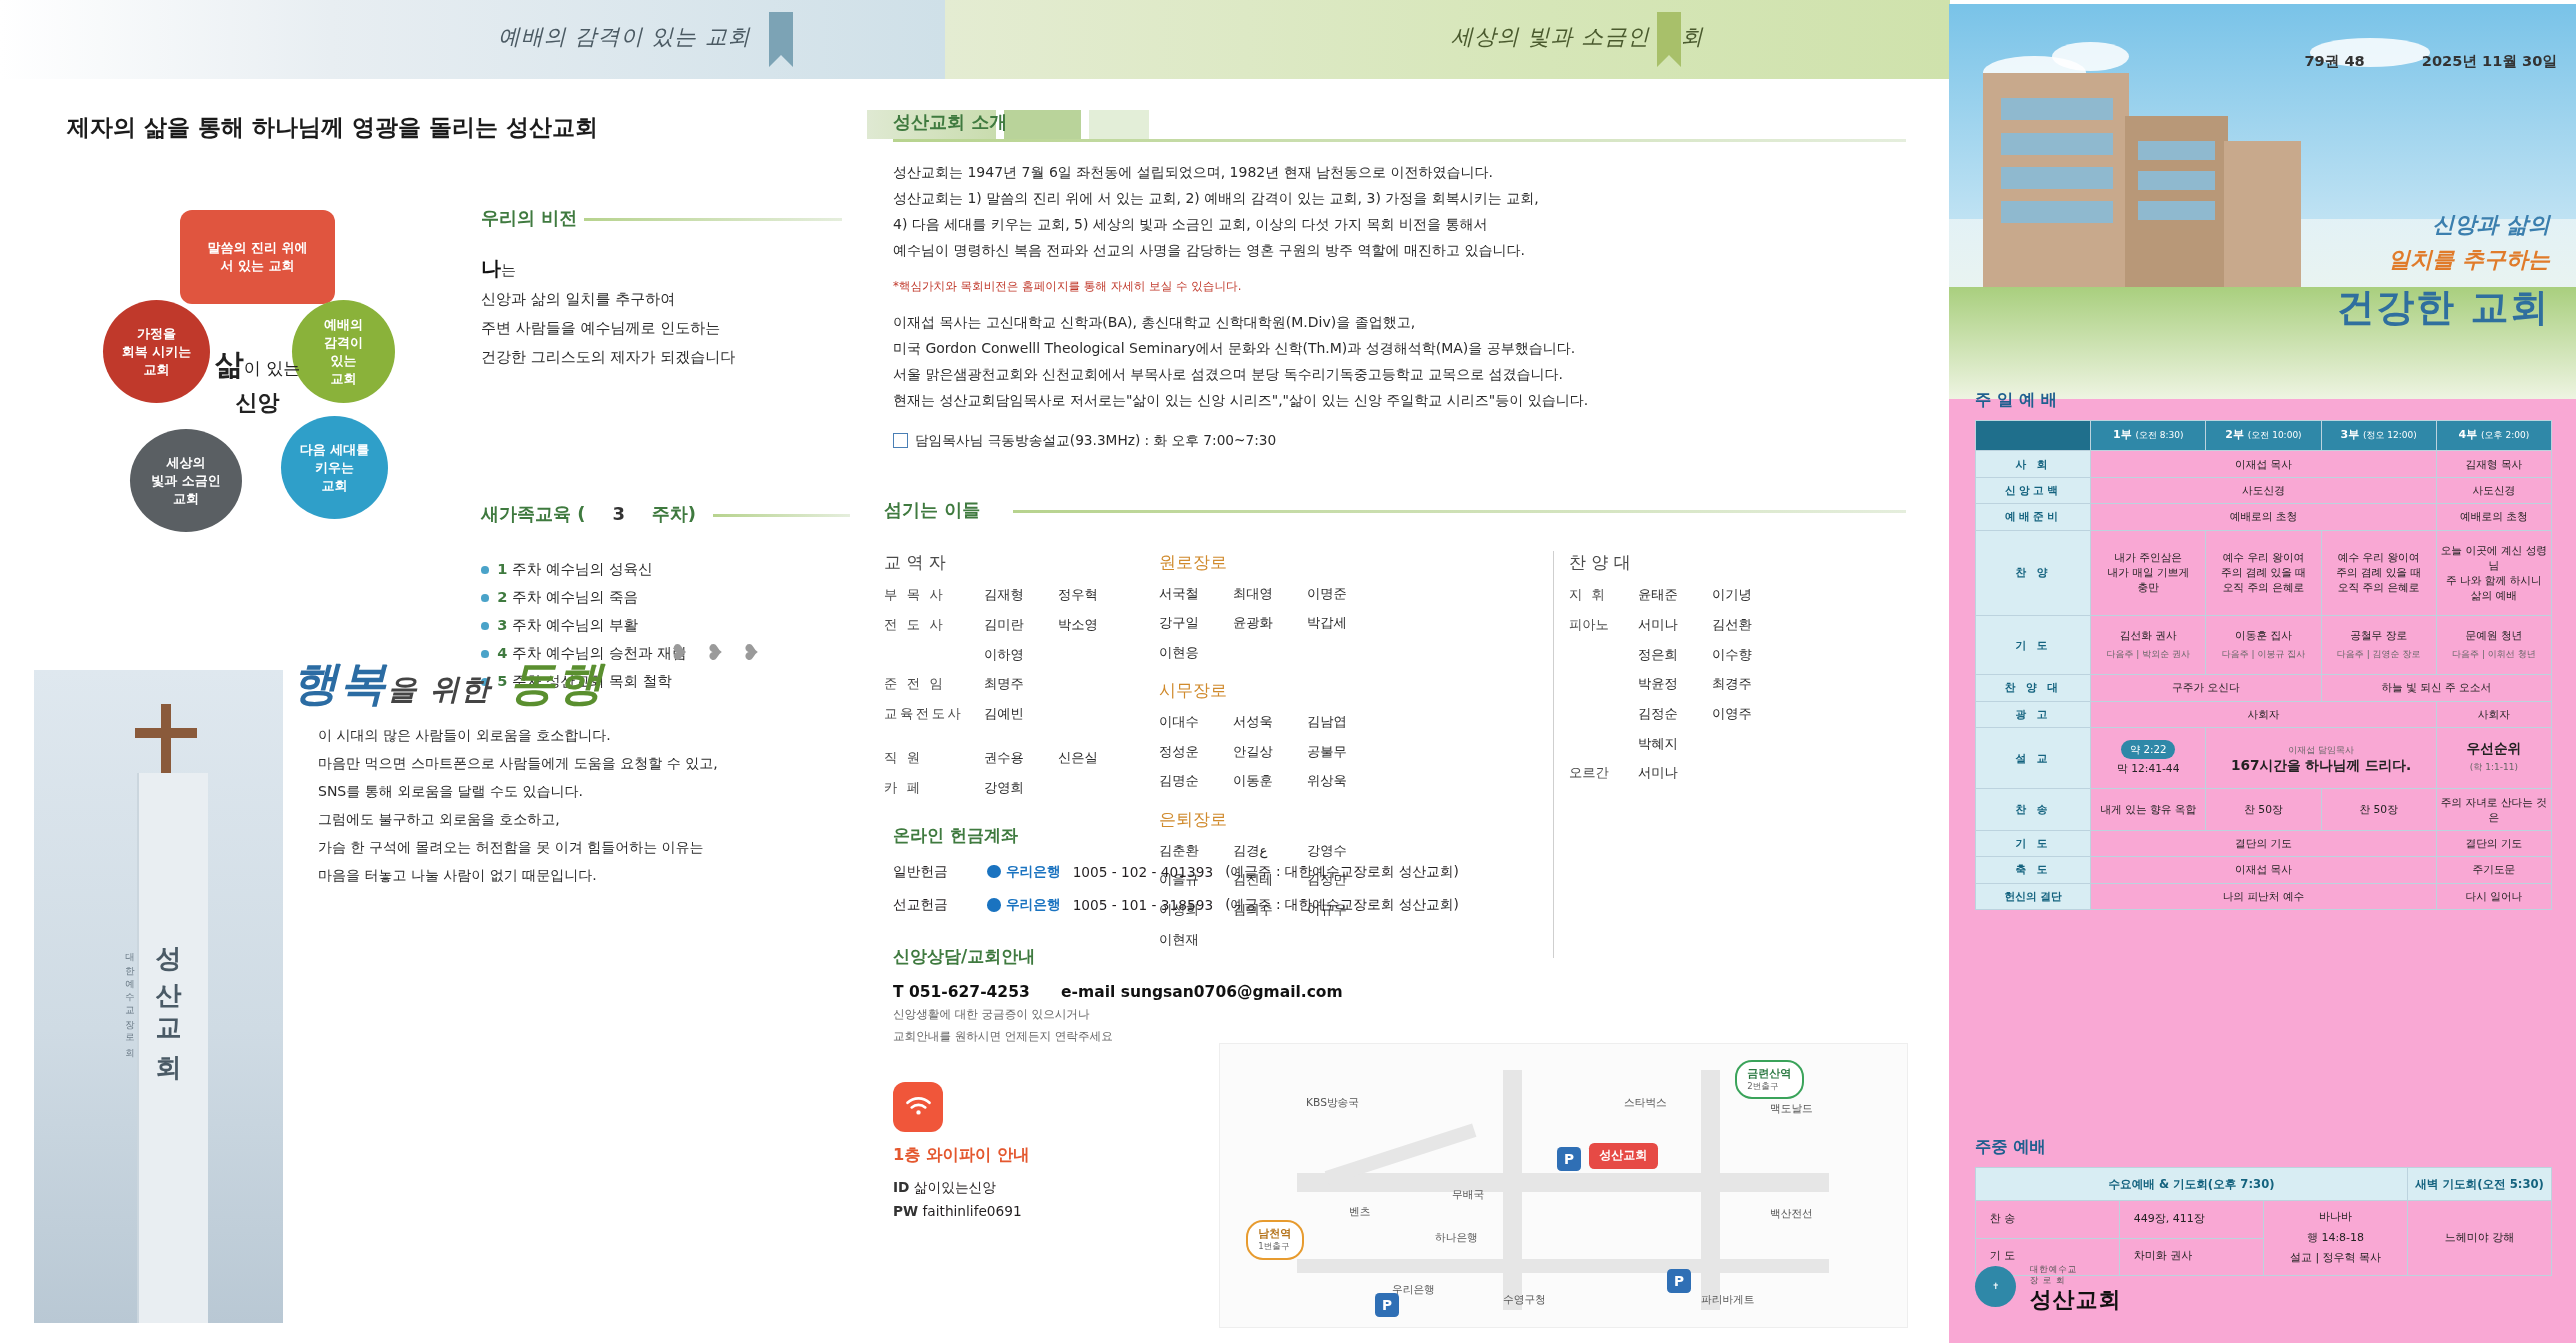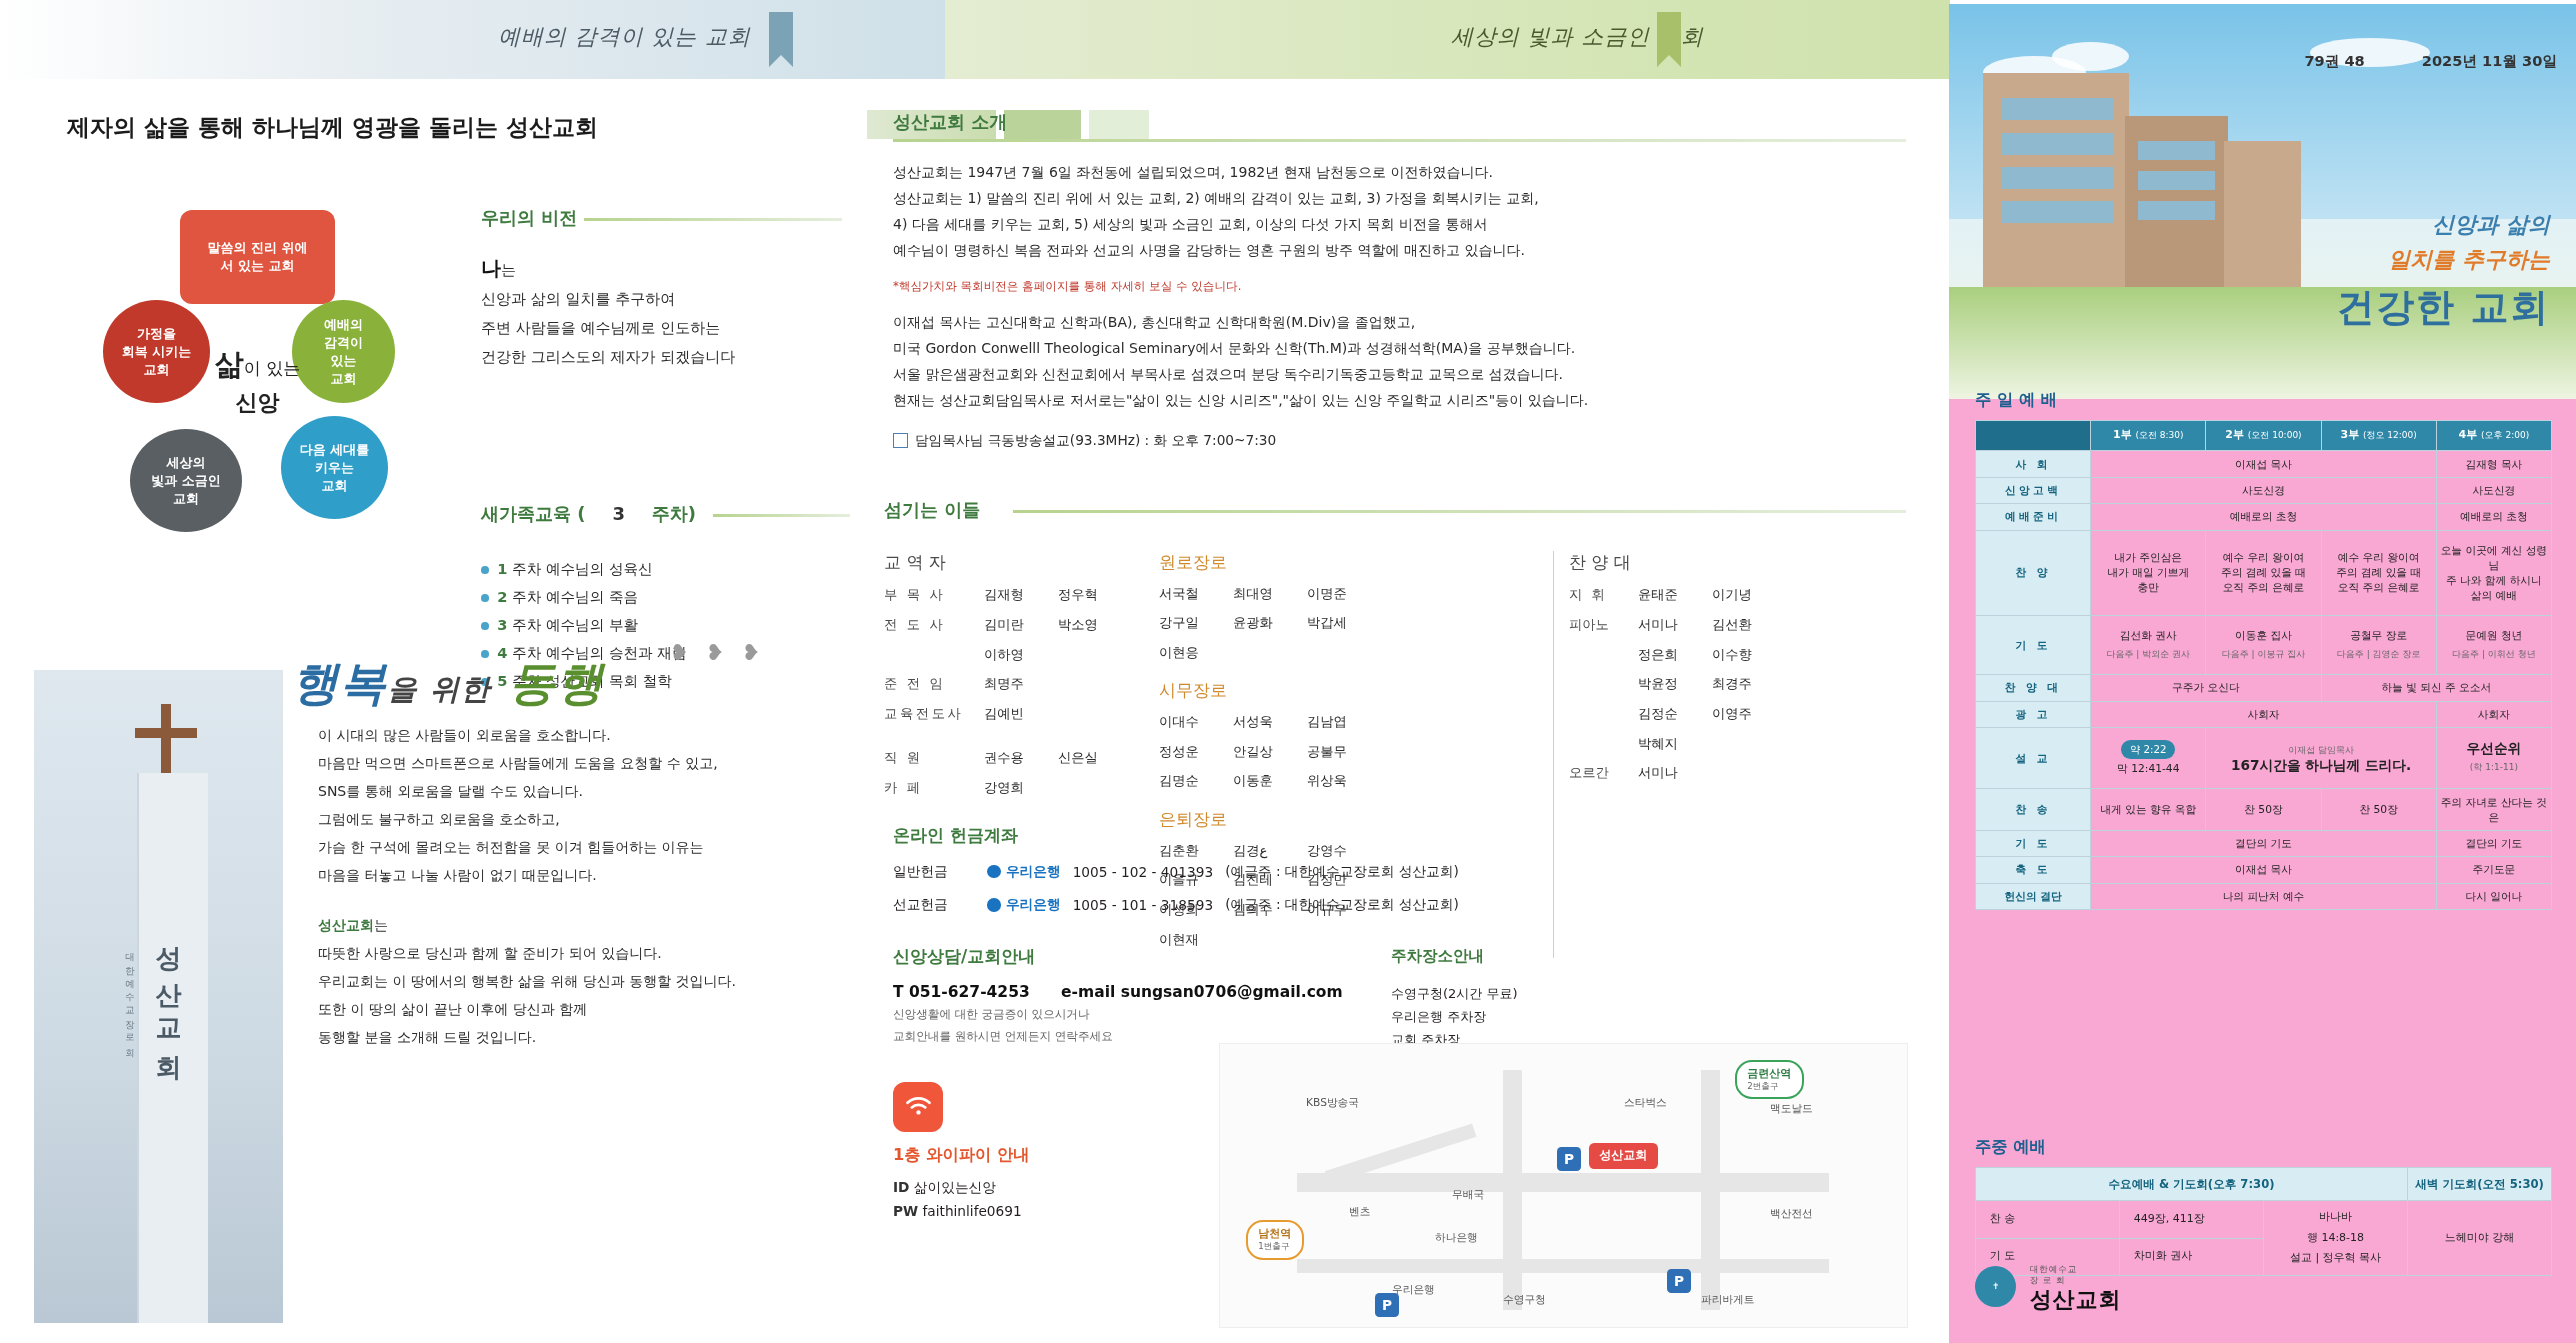--- a/index.html
+++ b/index.html
@@ -385,26 +385,20 @@
     <div class="big">
       <span>T</span>
       <span>051-627-4253</span>
       <span style="margin-left:26px;">e-mail</span>
       <span>sungsan0706@gmail.com</span>
     </div>
     <div class="small">신앙생활에 대한 궁금증이 있으시거나</div>
     <div class="small">교회안내를 원하시면 언제든지 연락주세요</div>
   </div>
 
-  <div class="parking">
-    <h3>주차장소안내</h3>
-    <div>수영구청(2시간 무료)</div>
-    <div>우리은행 주차장</div>
-    <div>교회 주차장</div>
-  </div>
 
   <div class="wifi">
     <div class="ic">
       <svg width="29" height="22" viewBox="0 0 34 26">
           <path d="M17 22a2.6 2.6 0 100-5.2 2.6 2.6 0 000 5.2z" fill="#fff"></path>
           <path d="M9 13.5a12 12 0 0116 0" stroke="#fff" stroke-width="3.2" fill="none" stroke-linecap="round"></path>
           <path d="M4 8a19 19 0 0126 0" stroke="#fff" stroke-width="3.2" fill="none" stroke-linecap="round"></path>
         </svg>
     </div>
     <div class="t">1층 와이파이 안내</div>
@@ -458,27 +452,20 @@
   <div class="foot">❥ ❥ ❥</div>
 
   <div class="happy">
     <div class="body">
       <div>이 시대의 많은 사람들이 외로움을 호소합니다.</div>
       <div>마음만 먹으면 스마트폰으로 사람들에게 도움을 요청할 수 있고,</div>
       <div>SNS를 통해 외로움을 달랠 수도 있습니다.</div>
       <div>그럼에도 불구하고 외로움을 호소하고,</div>
       <div>가슴 한 구석에 몰려오는 허전함을 못 이겨 힘들어하는 이유는</div>
       <div>마음을 터놓고 나눌 사람이 없기 때문입니다.</div>
-    </div>
-    <div class="body sec">
-      <div><span class="g">성산교회</span><span>는</span></div>
-      <div>따뜻한 사랑으로 당신과 함께 할 준비가 되어 있습니다.</div>
-      <div>우리교회는 이 땅에서의 행복한 삶을 위해 당신과 동행할 것입니다.</div>
-      <div>또한 이 땅의 삶이 끝난 이후에 당신과 함께</div>
-      <div>동행할 분을 소개해 드릴 것입니다.</div>
     </div>
   </div>
 
   <div class="right">
 
     <div class="hero">
       <div class="sky"></div>
       <div class="cloud" style="left:34px;top:52px;width:103px;height:33px;"></div>
       <div class="cloud" style="left:103px;top:38px;width:77px;height:29px;"></div>
       <div class="cloud" style="left:361px;top:34px;width:120px;height:29px;"></div>

